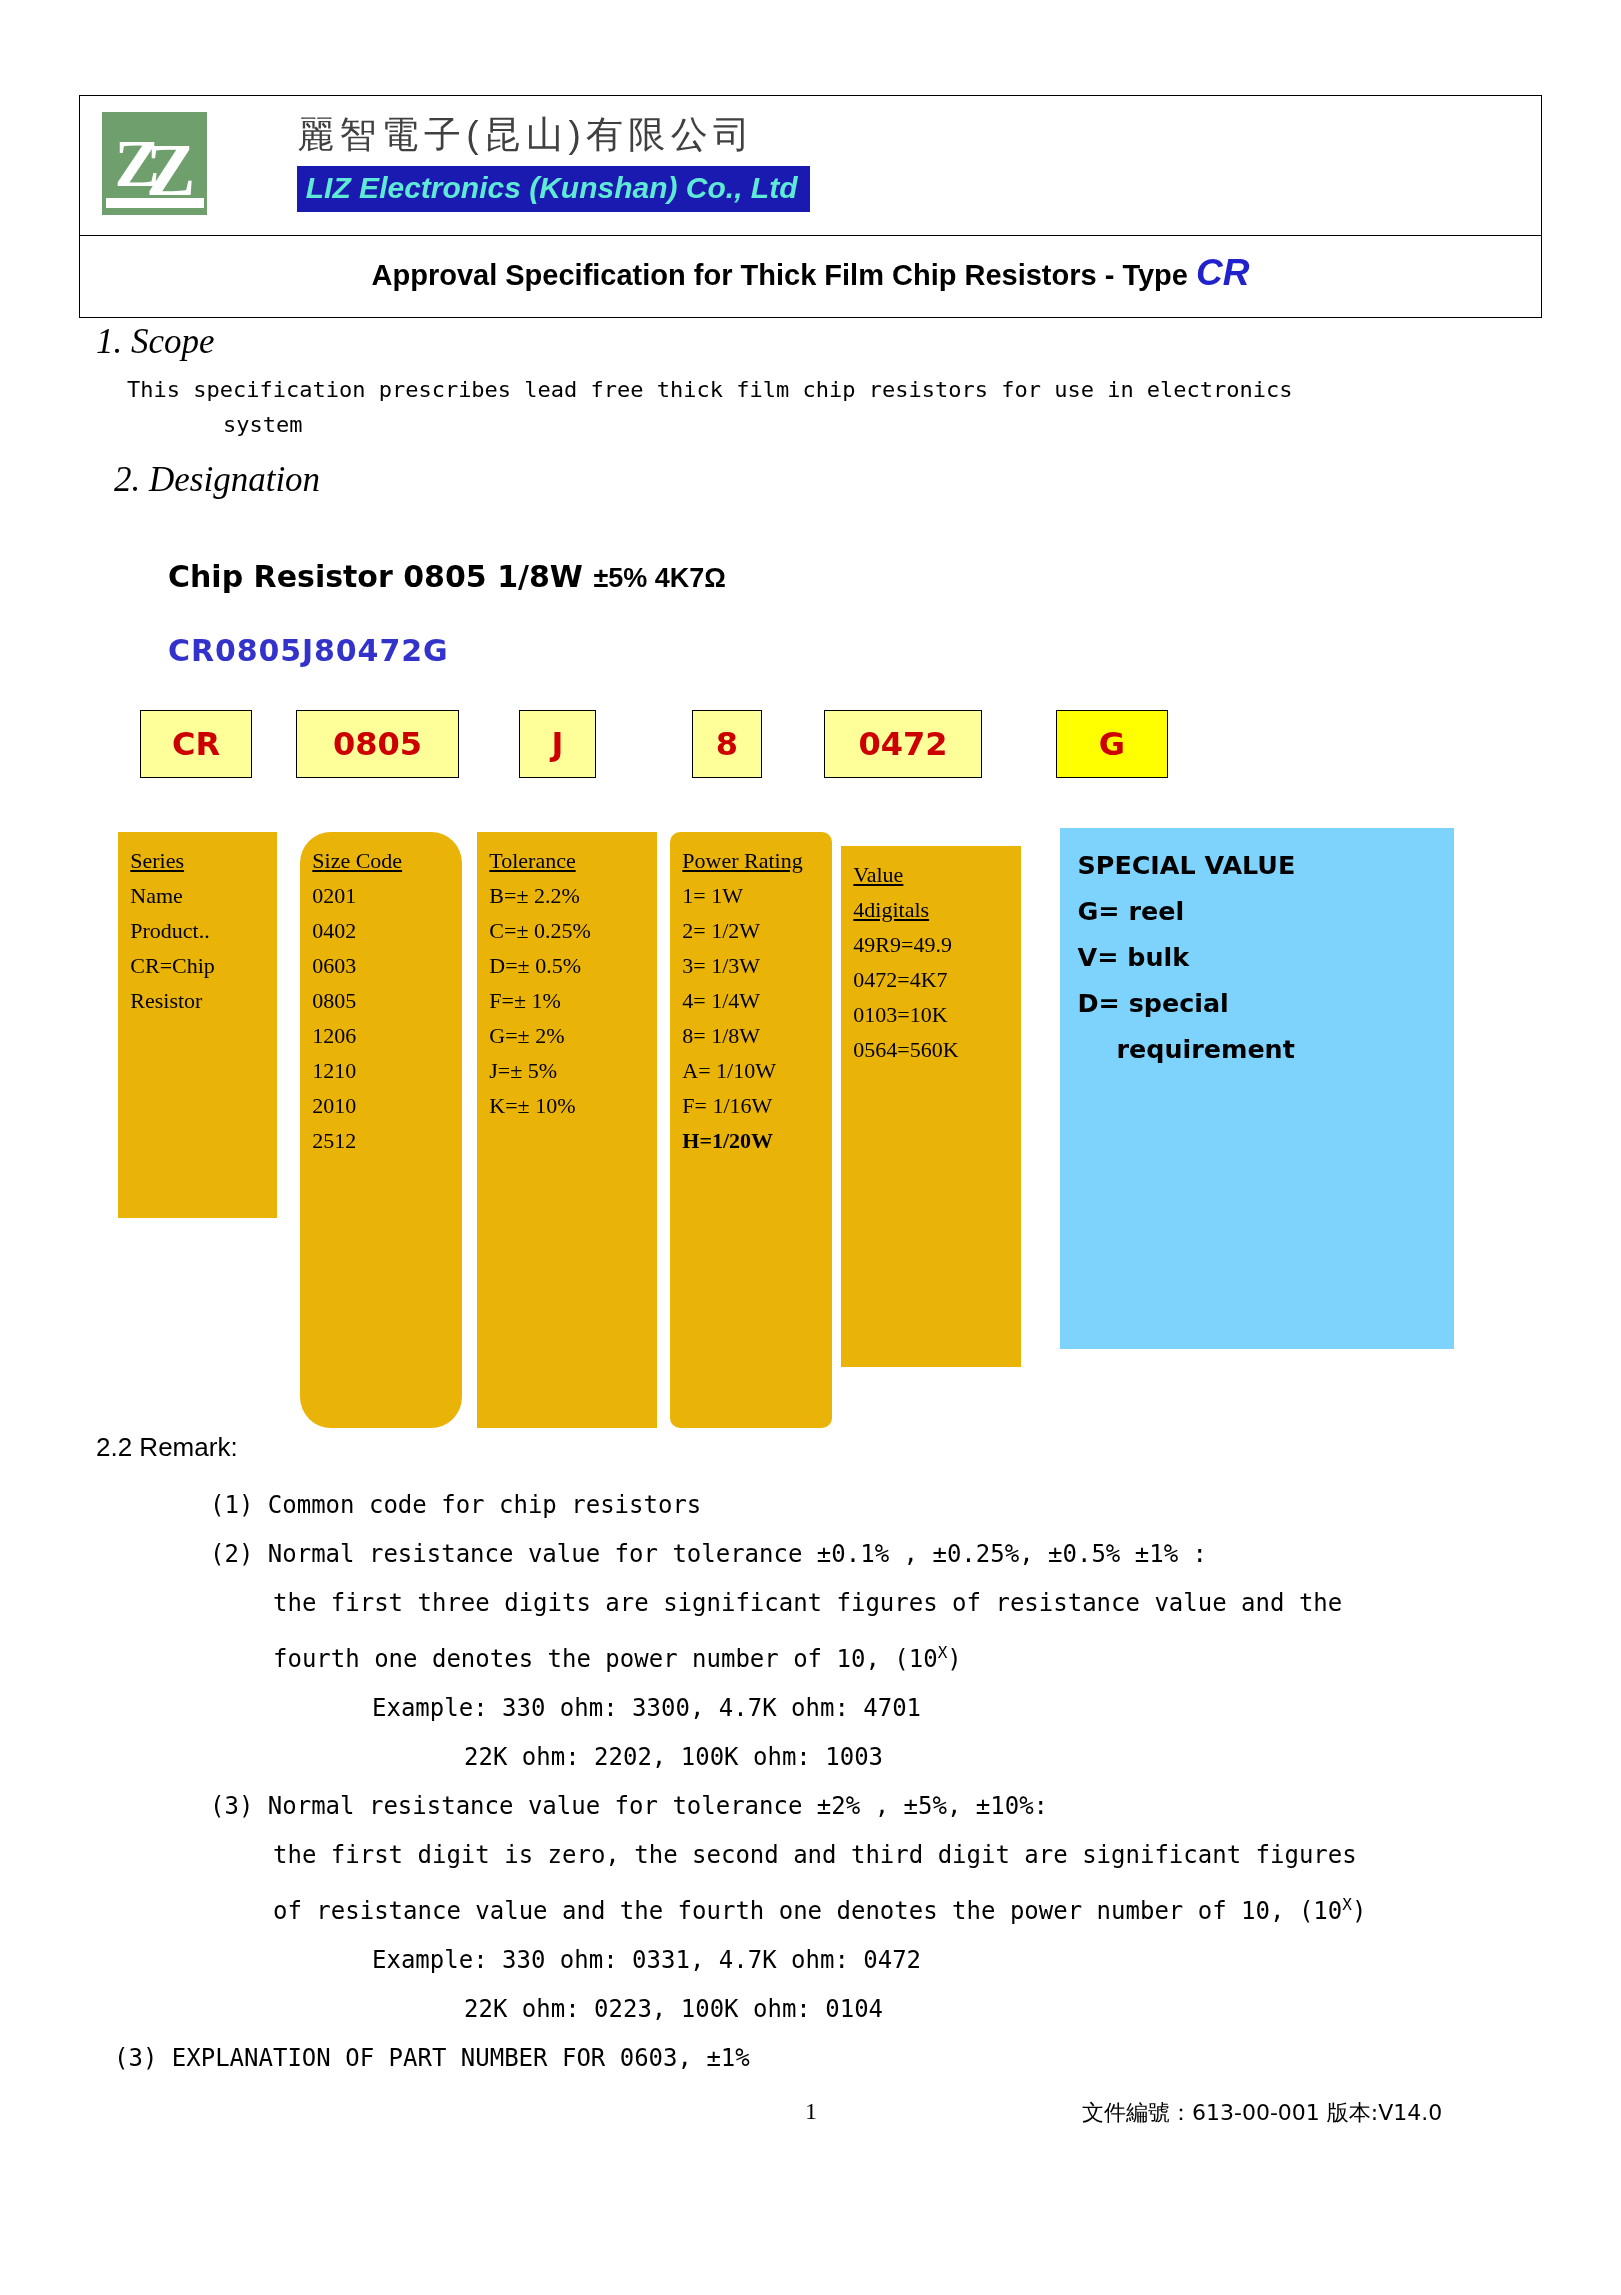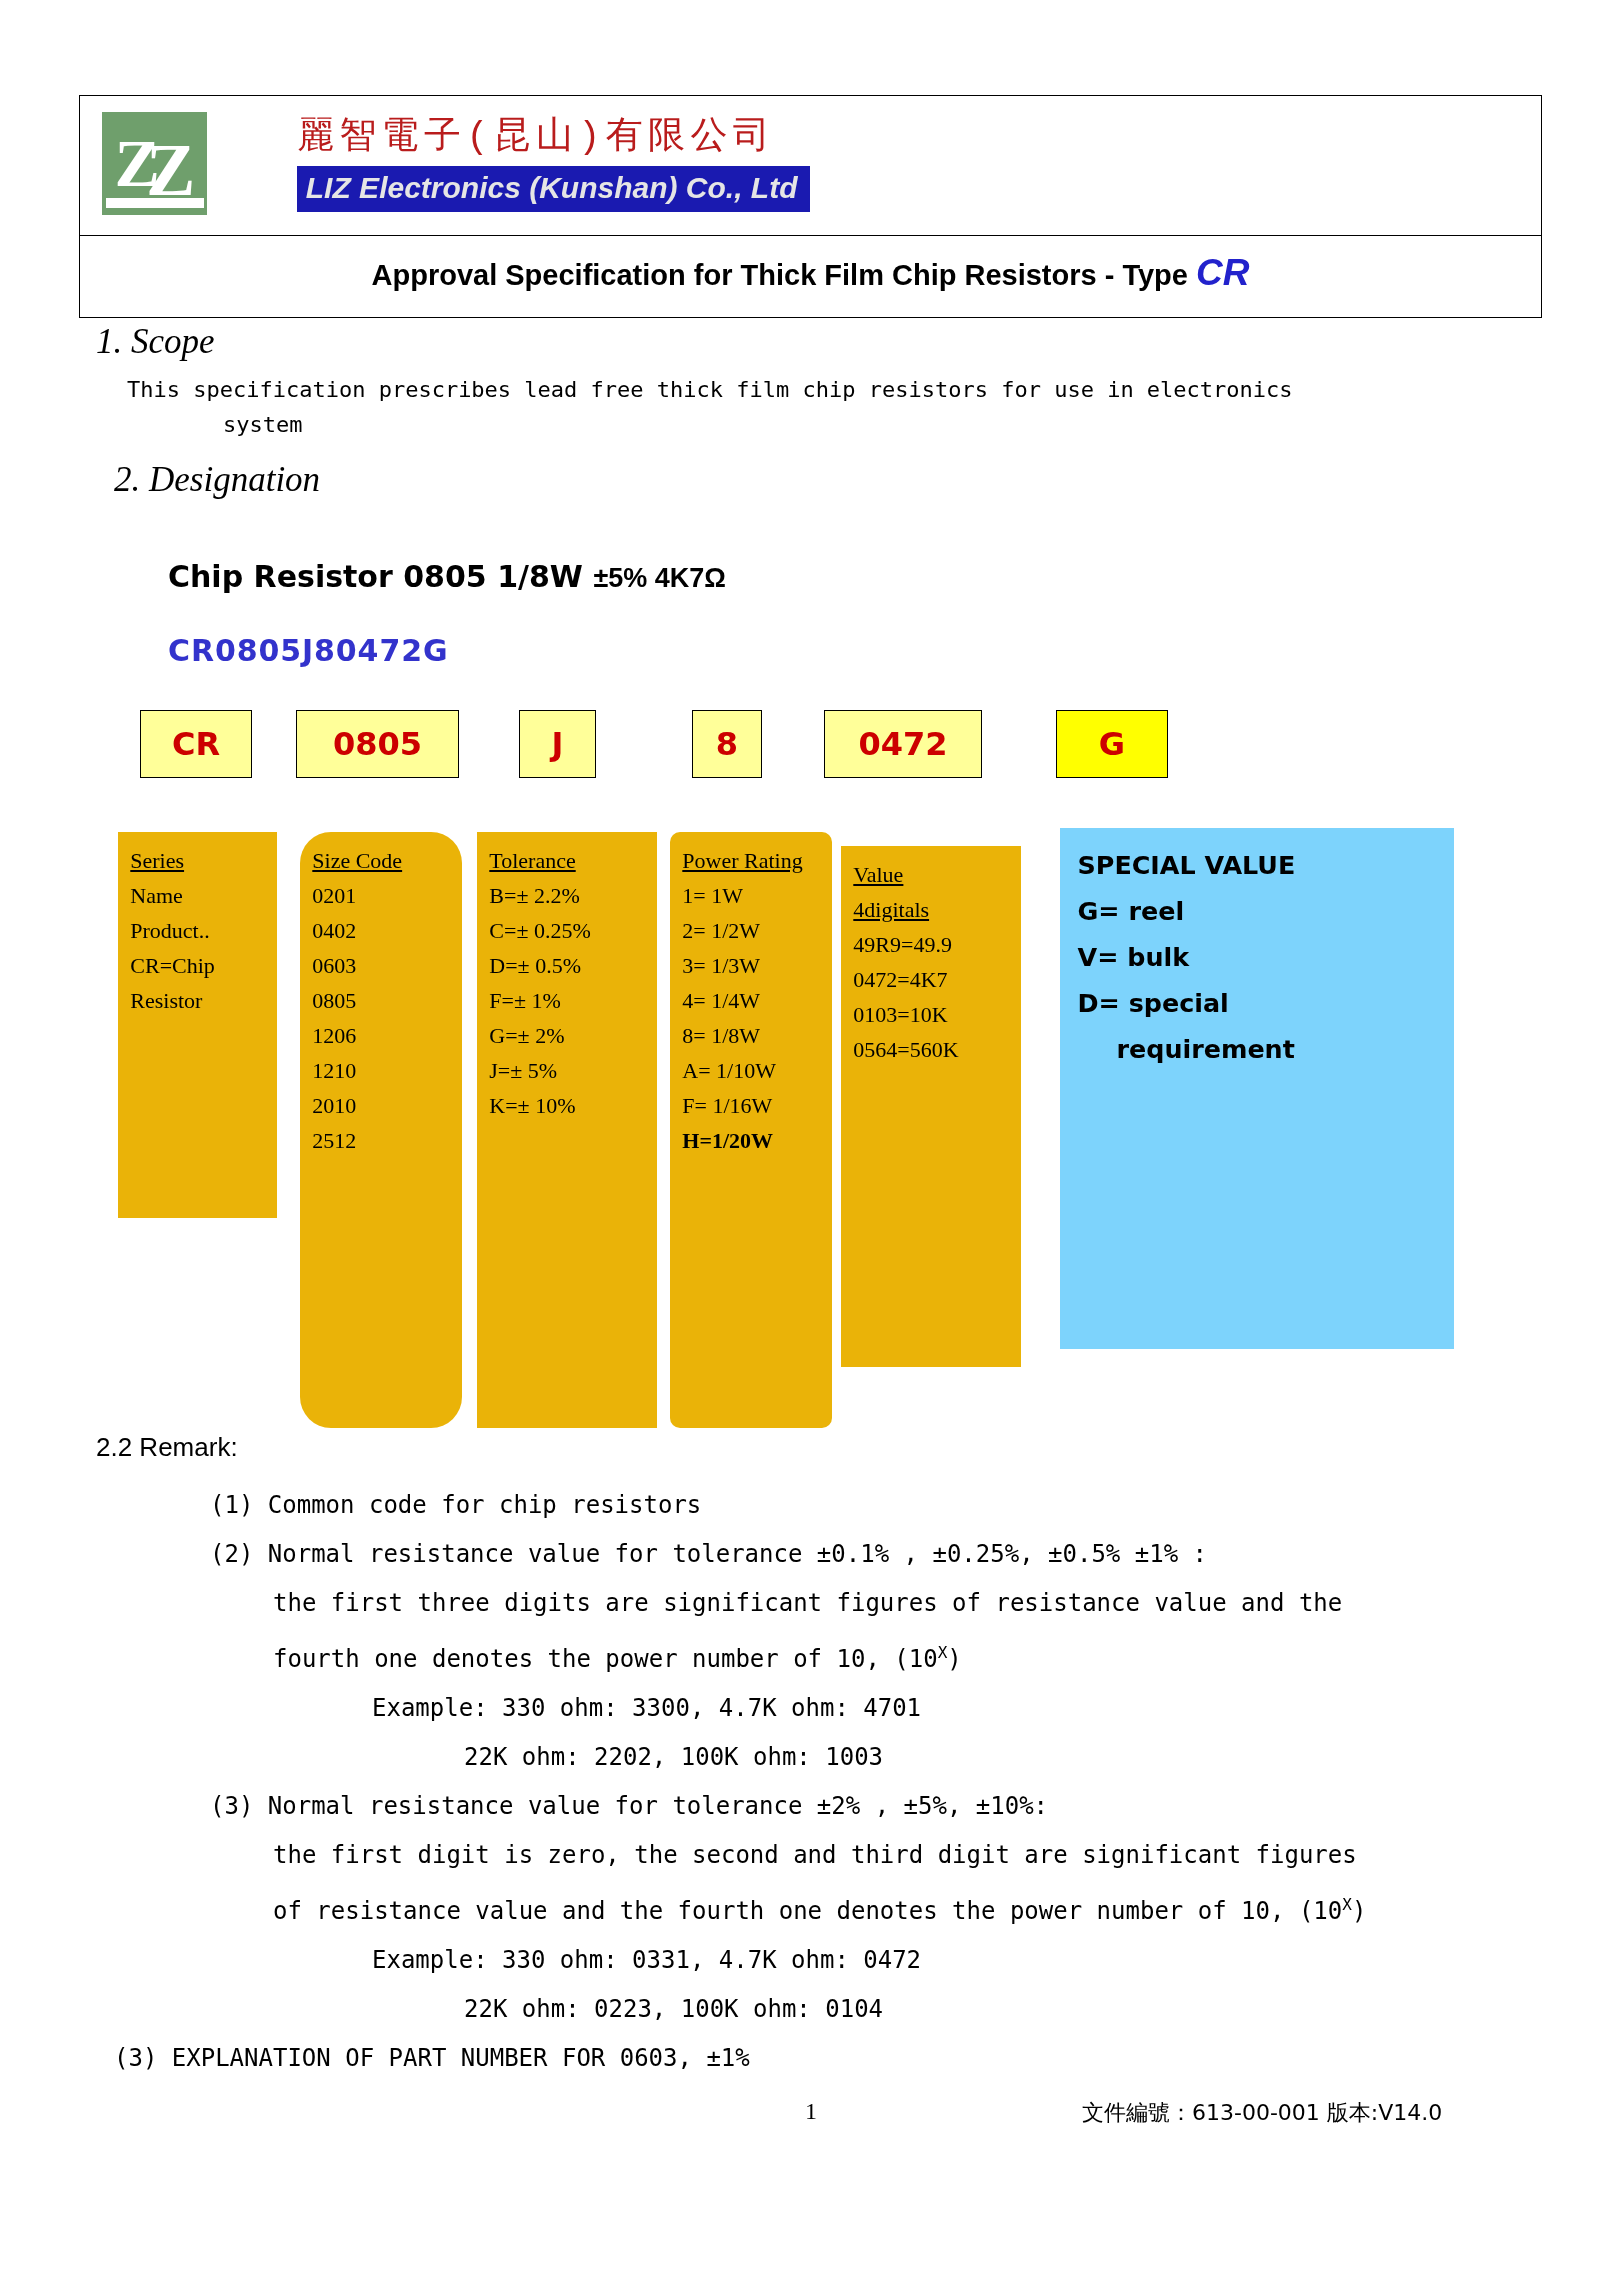--- a/index.html
+++ b/index.html
@@ -76,32 +76,32 @@
   .logo-mark .bar {
     position: absolute;
     left: 3.5px; bottom: 7px;
     width: 98px; height: 10.5px;
     background: #ffffff;
   }
   .cn-name {
     position: absolute;
     left: 217px;
     top: 14px;
-    font-family: Liberation Mono, monospace;
+    font-family: Liberation Sans, sans-serif;
     font-size: 37px;
     letter-spacing: 5.3px;
-    color: #b91c1c;
+    color: #404040;
     white-space: nowrap;
   }
   .en-name {
     position: absolute;
     left: 217px;
     top: 70px;
     background: #1a1ab0;
-    color: #e5e5e5;
+    color: #5eead4;
     font-family: "Liberation Sans", sans-serif;
     font-weight: bold;
     font-style: italic;
     font-size: 30px;
     padding: 5.3px 12.3px 7px 8.8px;
     white-space: nowrap;
   }
   .title-row {
     position: relative;
     height: 79px;

